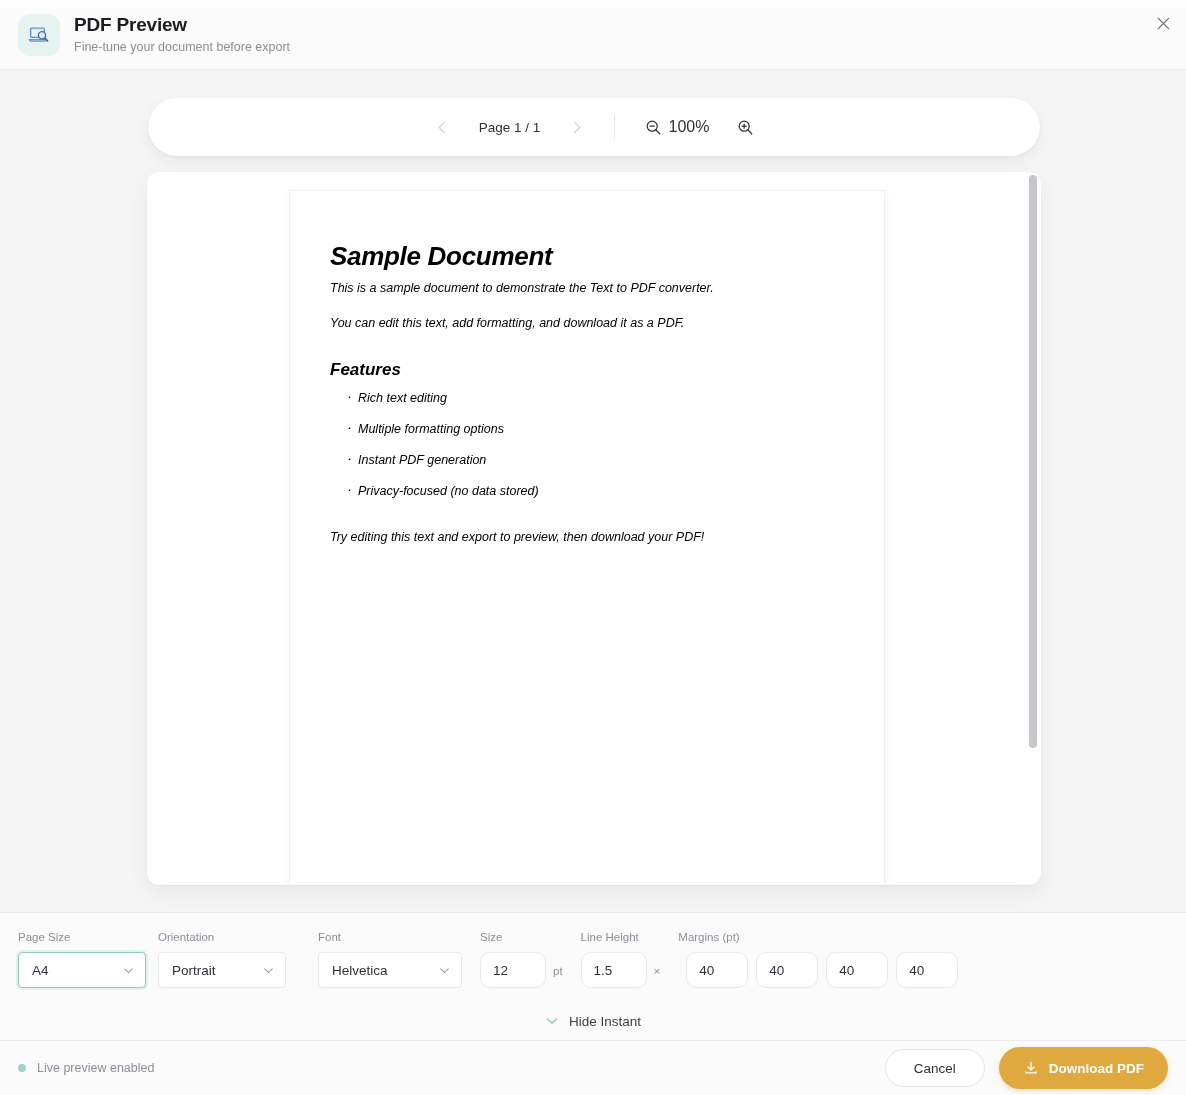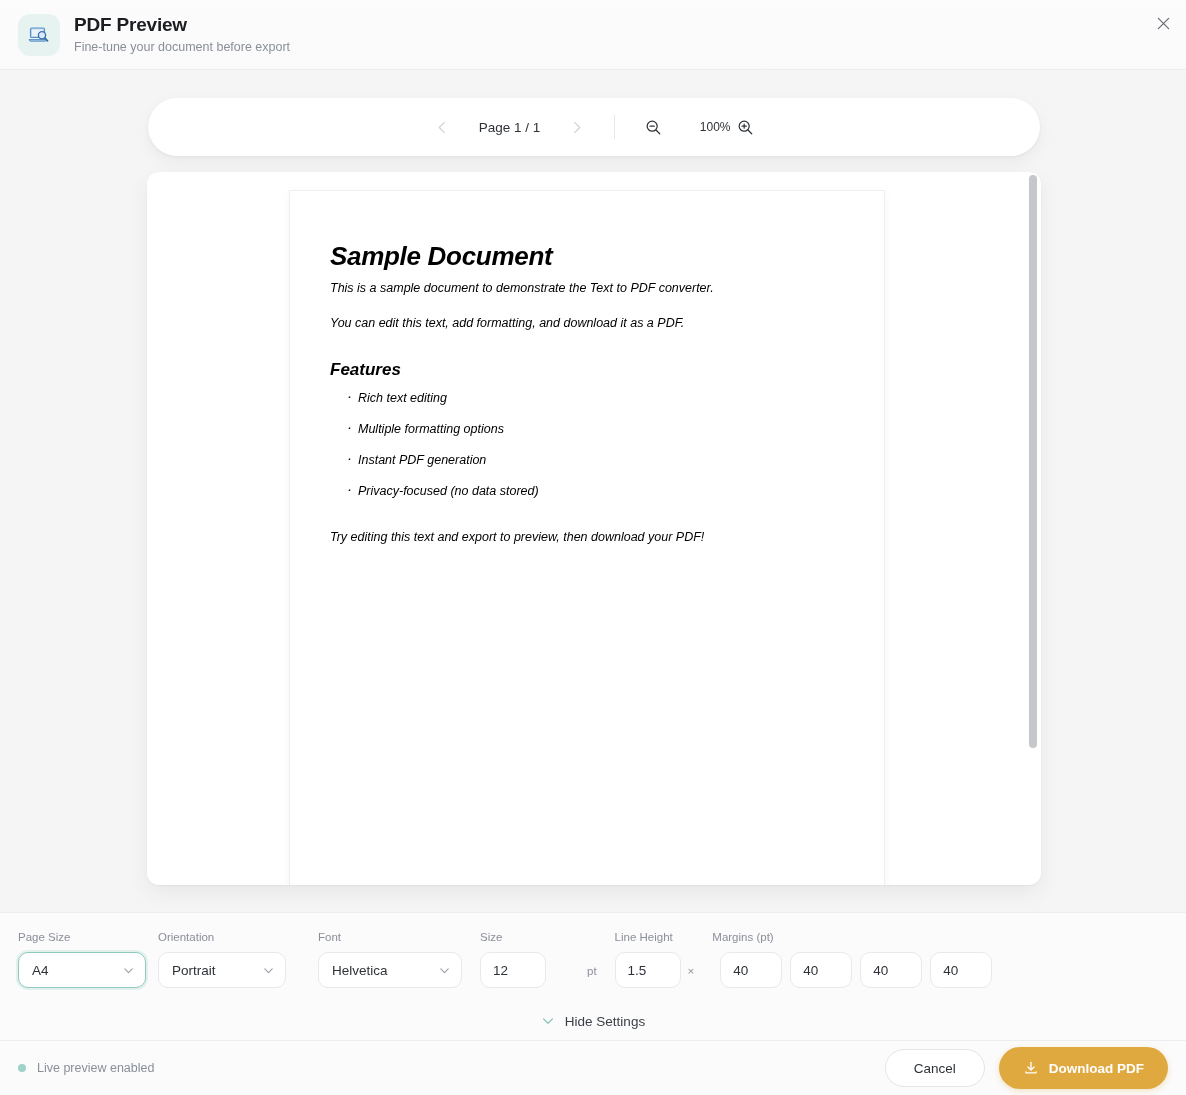--- a/index.html
+++ b/index.html
@@ -103,24 +103,24 @@
     min-width: 104px;
     text-align: center;
     white-space: nowrap;
   }
   .tb-divider {
     width: 1px; height: 24px;
     background: #e6e7ea;
     margin: 0 24px 0 22px;
   }
   .tb-zoom-label {
-    font-size: 12px;
+    font-size: 16px;
     color: #2e3238;
     min-width: 62px;
-    text-align: right;
+    text-align: left;
   }
 
   
   .page-viewport {
     position: absolute;
     left: 147px;
     top: 102px;
     width: 894px;
     height: 713px;
     background: #ffffff;
@@ -220,21 +220,21 @@
     color: #8a8f98;
     margin-bottom: 8px;
     line-height: 14px;
     white-space: nowrap;
   }
   .select-wrap {
     position: relative;
     height: 36px;
     background: #ffffff;
     border: 1px solid #e8e9ec;
-    border-radius: 10px;
+    border-radius: 4px;
     display: flex;
     align-items: center;
     padding: 0 10px 0 13px;
     cursor: pointer;
   }
   .select-wrap.focused {
     border-color: #8fcabe;
     box-shadow: 0 0 0 2px rgba(143,202,190,0.22);
   }
   .select-value {
@@ -432,21 +432,21 @@
           <span class="select-chevron">
             <svg width="13" height="13" viewBox="0 0 14 14" fill="none">
                 <path d="M3 5.3L7 9.2l4-3.9" stroke="currentColor" stroke-width="1.2" stroke-linecap="round" stroke-linejoin="round"></path>
               </svg>
           </span>
         </div>
       </div>
 
       <div class="field">
         <div class="field-label">Size</div>
-        <div style="display:flex;align-items:flex-end;gap:34px;">
+        <div style="display:flex;align-items:flex-end;">
           <input class="num-input" style="width: 66px;" value="12">
           <span class="unit">pt</span>
         </div>
       </div>
 
       <div class="field" style="margin-left:18px;">
         <div class="field-label">Line Height</div>
         <div style="display:flex;align-items:flex-end;">
           <input class="num-input" style="width: 66px;" value="1.5">
           <span class="unit">×</span>
@@ -463,21 +463,21 @@
         </div>
       </div>
     </div>
 
     <div class="hide-settings-row">
       <span class="hide-chevron">
         <svg width="14" height="14" viewBox="0 0 14 14" fill="none">
             <path d="M2.6 5L7 9.3 11.4 5" stroke="currentColor" stroke-width="1.4" stroke-linecap="round" stroke-linejoin="round"></path>
           </svg>
       </span>
-      <span class="hide-label">Hide Settings</span>
+      <span class="hide-label">Hide Instant</span>
     </div>
   </div>
 
   <div class="footer">
     <div class="live-status">
       <span class="live-dot"></span>
       <span class="live-label">Live preview enabled</span>
     </div>
     <div class="footer-actions">
       <button class="btn-cancel">Cancel</button>

